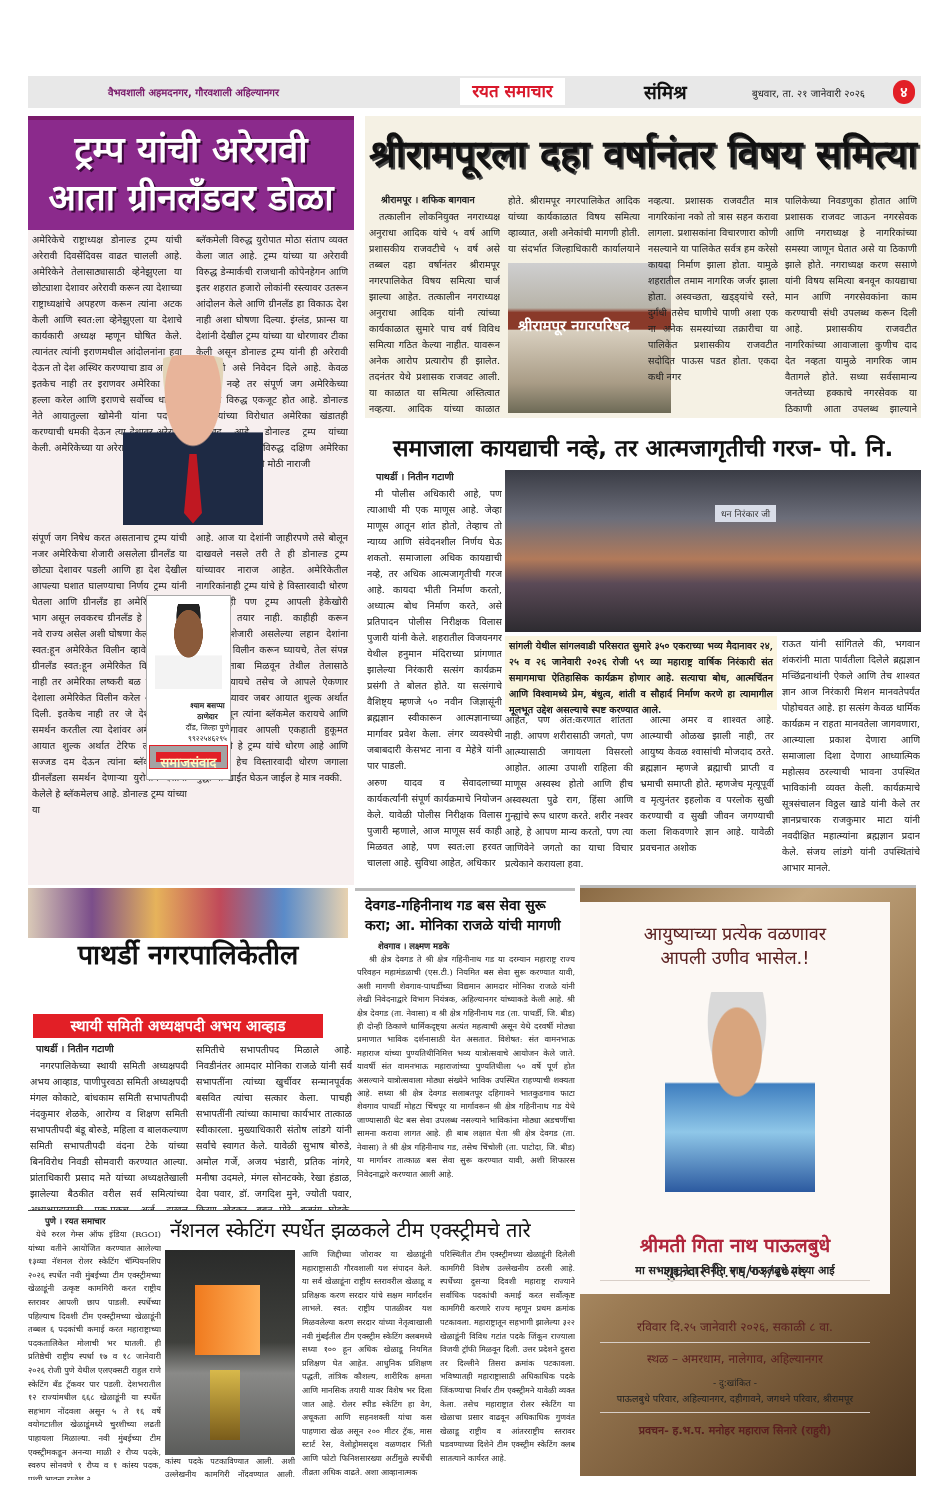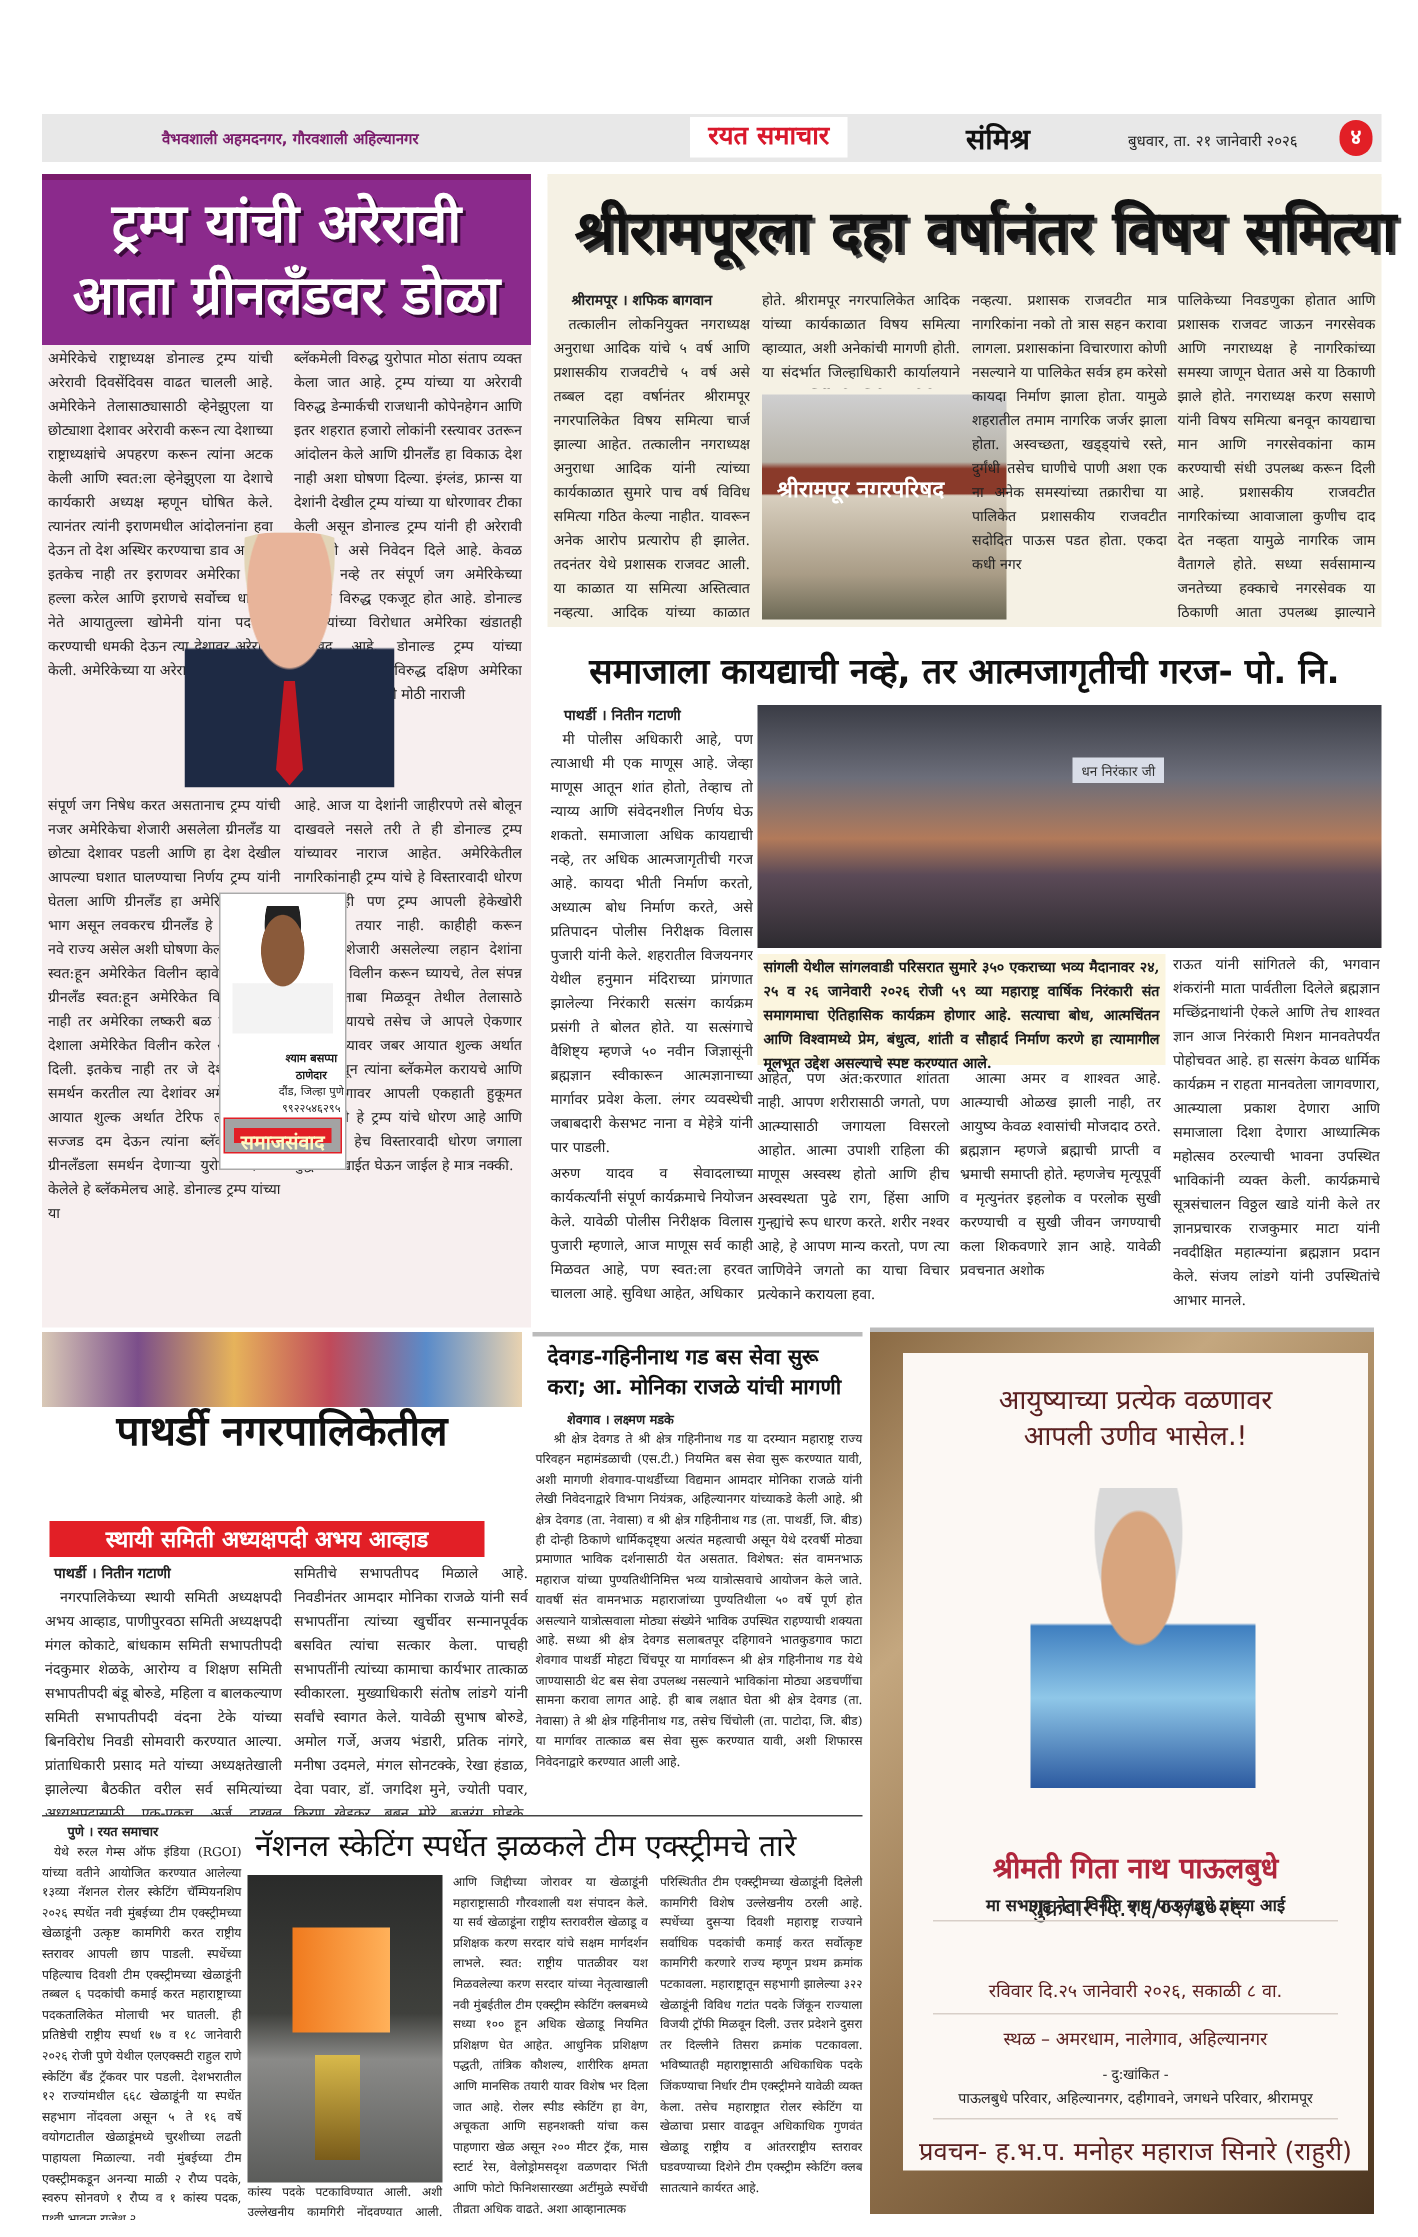--- a/index.html
+++ b/index.html
@@ -11,38 +11,38 @@
   .section{left:616px;top:3px;font-size:19px;font-weight:bold;color:#111;font-family:"DejaVu Serif",serif;}
   .dateline{left:724px;top:10px;font-size:10px;color:#222;}
   .pagenum{left:865px;top:4px;width:22px;height:24px;border-radius:11px;background:#e21f26;color:#fff;font-weight:bold;font-size:14px;text-align:center;line-height:24px;}
   .purpleline{left:28px;top:116px;width:326px;height:4px;background:#7a1b6b;}
   .creamline{left:365px;top:116px;width:556px;height:4px;background:#f5f1e4;}
   .cream{background:#f5f1e4;}
   .pink{background:#f7efef;}
   .body-text{font-size:9.5px;line-height:16px;text-align:justify;color:#222;font-family:"DejaVu Serif",serif;}
   .byline{font-size:9.5px;font-weight:bold;color:#222;font-family:"DejaVu Serif",serif;}
   .trump-head{left:28px;top:120px;width:326px;height:110px;background:#8b2a8c;color:#fff;font-weight:bold;font-size:36px;line-height:48px;text-align:center;padding-top:6px;text-shadow:2px 2px 0 #3a0a3a;}
-  .shri-head{left:365px;top:118px;width:556px;height:72px;font-weight:bold;font-size:38px;text-align:center;line-height:72px;color:#111;text-shadow:2px 2px 0 #444;margin-left:14px;}
+  .shri-head{left:365px;top:118px;width:556px;height:72px;font-weight:bold;font-size:38px;text-align:center;line-height:72px;color:#111;text-shadow:2px 2px 0 #444;}
   .pujari-head{left:365px;top:428px;width:556px;height:40px;font-weight:bold;font-size:23px;line-height:40px;text-align:center;color:#111;}
   .photo{background:linear-gradient(135deg,#6b5b4b,#a89272 40%,#4c4a3f 70%,#2f2b24);}
   .photo-building{background:linear-gradient(180deg,#cfcfd0 0%,#b7b3a8 30%,#8a3a2a 33%,#8a3a2a 44%,#d8cfbf 45%,#a99c86 80%,#6d6a56 100%);}
   .photo-crowd{background:linear-gradient(180deg,#3a3c45 0%,#6c6e7a 30%,#b27a5a 55%,#5b4a57 70%,#2d2b30 100%);}
   .photo-trump{border-radius:60px 60px 0 0;background:radial-gradient(ellipse at 50% 22%,#e8b49a 0 28%,transparent 29%),radial-gradient(ellipse at 50% 8%,#e2d5b8 0 30%,transparent 31%),linear-gradient(180deg,transparent 0 45%,#1e2a44 46%,#1e2a44 100%);}
   .tie{left:50%;top:58%;width:18px;height:70px;margin-left:-9px;background:#c01822;clip-path:polygon(30% 0,70% 0,100% 85%,50% 100%,0 85%);}
   .author-box{left:146px;top:595px;width:85px;height:185px;border:1px solid #aaa;background:#fff;}
   .author-photo{left:8px;top:8px;width:67px;height:85px;background:radial-gradient(ellipse at 50% 35%,#8a5a3a 0 30%,transparent 31%),radial-gradient(ellipse at 50% 15%,#222 0 25%,transparent 26%),linear-gradient(180deg,#fff 0 60%,#f3f3f3 61%);}
   .author-name{left:0;top:104px;width:85px;font-size:7.5px;text-align:center;line-height:11px;font-weight:bold;padding-left:36px;}
   .samajsanvad{left:3px;top:150px;width:77px;height:22px;background:#e21f26;color:#fef9c3;font-weight:bold;font-size:13px;line-height:22px;text-align:center;border:6px solid #a3a3a3;outline:1px solid #e21f26;}
   .highlight{left:505px;top:636px;width:271px;height:70px;background:#fbf5df;font-size:9.5px;line-height:16px;font-weight:bold;padding:2px 4px;text-align:justify;font-family:"DejaVu Serif",serif;}
   .pathardi-head{left:28px;top:935px;width:320px;font-weight:bold;font-size:27px;line-height:40px;text-align:center;color:#111;}
   .redbar{left:33px;top:1014px;width:290px;height:24px;background:#e21f26;color:#fff;font-weight:bold;font-size:15px;text-align:center;line-height:24px;}
   .devgad-head{left:365px;top:895px;width:200px;font-weight:bold;font-size:14px;line-height:20px;color:#111;}
   .grayline{height:3px;background:#bbb;}
   .ad{left:580px;top:888px;width:336px;height:588px;background:linear-gradient(135deg,#8a6a44,#c4a77f 25%,#9b7b54 50%,#6e5132 80%,#4b3520);}
-  .ad-inner{left:22px;top:14px;width:310px;height:545px;background:#fcf8f4;}
+  .ad-inner{left:0;top:14px;width:310px;height:392px;background:#fcf8f4;}
   .ad-head{left:0;top:20px;width:310px;text-align:center;font-size:18px;line-height:24px;color:#5a2020;}
   .ad-photo{left:85px;top:90px;width:150px;height:200px;background:radial-gradient(ellipse at 48% 30%,#d8a57e 0 22%,transparent 23%),radial-gradient(ellipse at 48% 15%,#d9d9d9 0 26%,transparent 27%),linear-gradient(180deg,transparent 0 45%,#3f7fc0 46%,#8fc7e8 70%,#2c5aa0 100%);}
   .ad-line{left:0;width:310px;text-align:center;color:#222;}
   .ad-rule{left:20px;width:270px;height:1px;background:#d8cfc8;}
   .skating-head{left:170px;top:1215px;width:405px;font-size:20px;line-height:30px;color:#111;white-space:nowrap;}
   .skating-photo{left:165px;top:1250px;width:130px;height:205px;background:linear-gradient(180deg,#2a2b2a 0%,#3f403c 45%,#8a8a88 60%,#5b5c5a 100%);}
   .flag{left:30px;top:35px;width:65px;height:70px;background:linear-gradient(90deg,#f07a1e,#ffb15a);}
   .trophy{left:45px;top:120px;width:30px;height:70px;background:linear-gradient(180deg,#d8b94b,#7a5c1a);}
 </style>
 </head>
@@ -143,15 +143,15 @@
     <div class="abs ad-line" style="top:312px;font-size:11px;font-weight:bold;margin-top:48px;">मा सभागृह नेता विनीत नाथ पाऊलबुधे यांच्या आई</div>
     <div class="abs ad-line" style="top:330px;font-size:19px;font-weight:bold;color:#b0263c;">श्रीमती गिता नाथ पाऊलबुधे</div>
     <div class="abs ad-line" style="top:358px;font-size:16px;">शुक्रवार दि.१६/०१/२०२६</div>
     <div class="abs ad-rule" style="top:378px;"></div>
     <div class="abs ad-line" style="top:416px;font-size:12px;color:#5a2020;">रविवार दि.२५ जानेवारी २०२६, सकाळी ८ वा.</div>
     <div class="abs ad-rule" style="top:440px;"></div>
     <div class="abs ad-line" style="top:448px;font-size:12px;color:#5a2020;">स्थळ – अमरधाम, नालेगाव, अहिल्यानगर</div>
     <div class="abs ad-line" style="top:474px;font-size:9px;">- दु:खांकित -</div>
     <div class="abs ad-line" style="top:490px;font-size:9.5px;">पाऊलबुधे परिवार, अहिल्यानगर, दहीगावने, जगधने परिवार, श्रीरामपूर</div>
     <div class="abs ad-rule" style="top:510px;"></div>
-    <div class="abs ad-line" style="top:520px;font-size:17px;color:#5a2020;font-weight:normal;">प्रवचन- ह.भ.प. मनोहर महाराज सिनारे (राहुरी)</div>
+    <div class="abs ad-line" style="top:520px;font-size:11px;color:#5a2020;font-weight:bold;">प्रवचन- ह.भ.प. मनोहर महाराज सिनारे (राहुरी)</div>
   </div>
 </div>
 
 </body></html>

